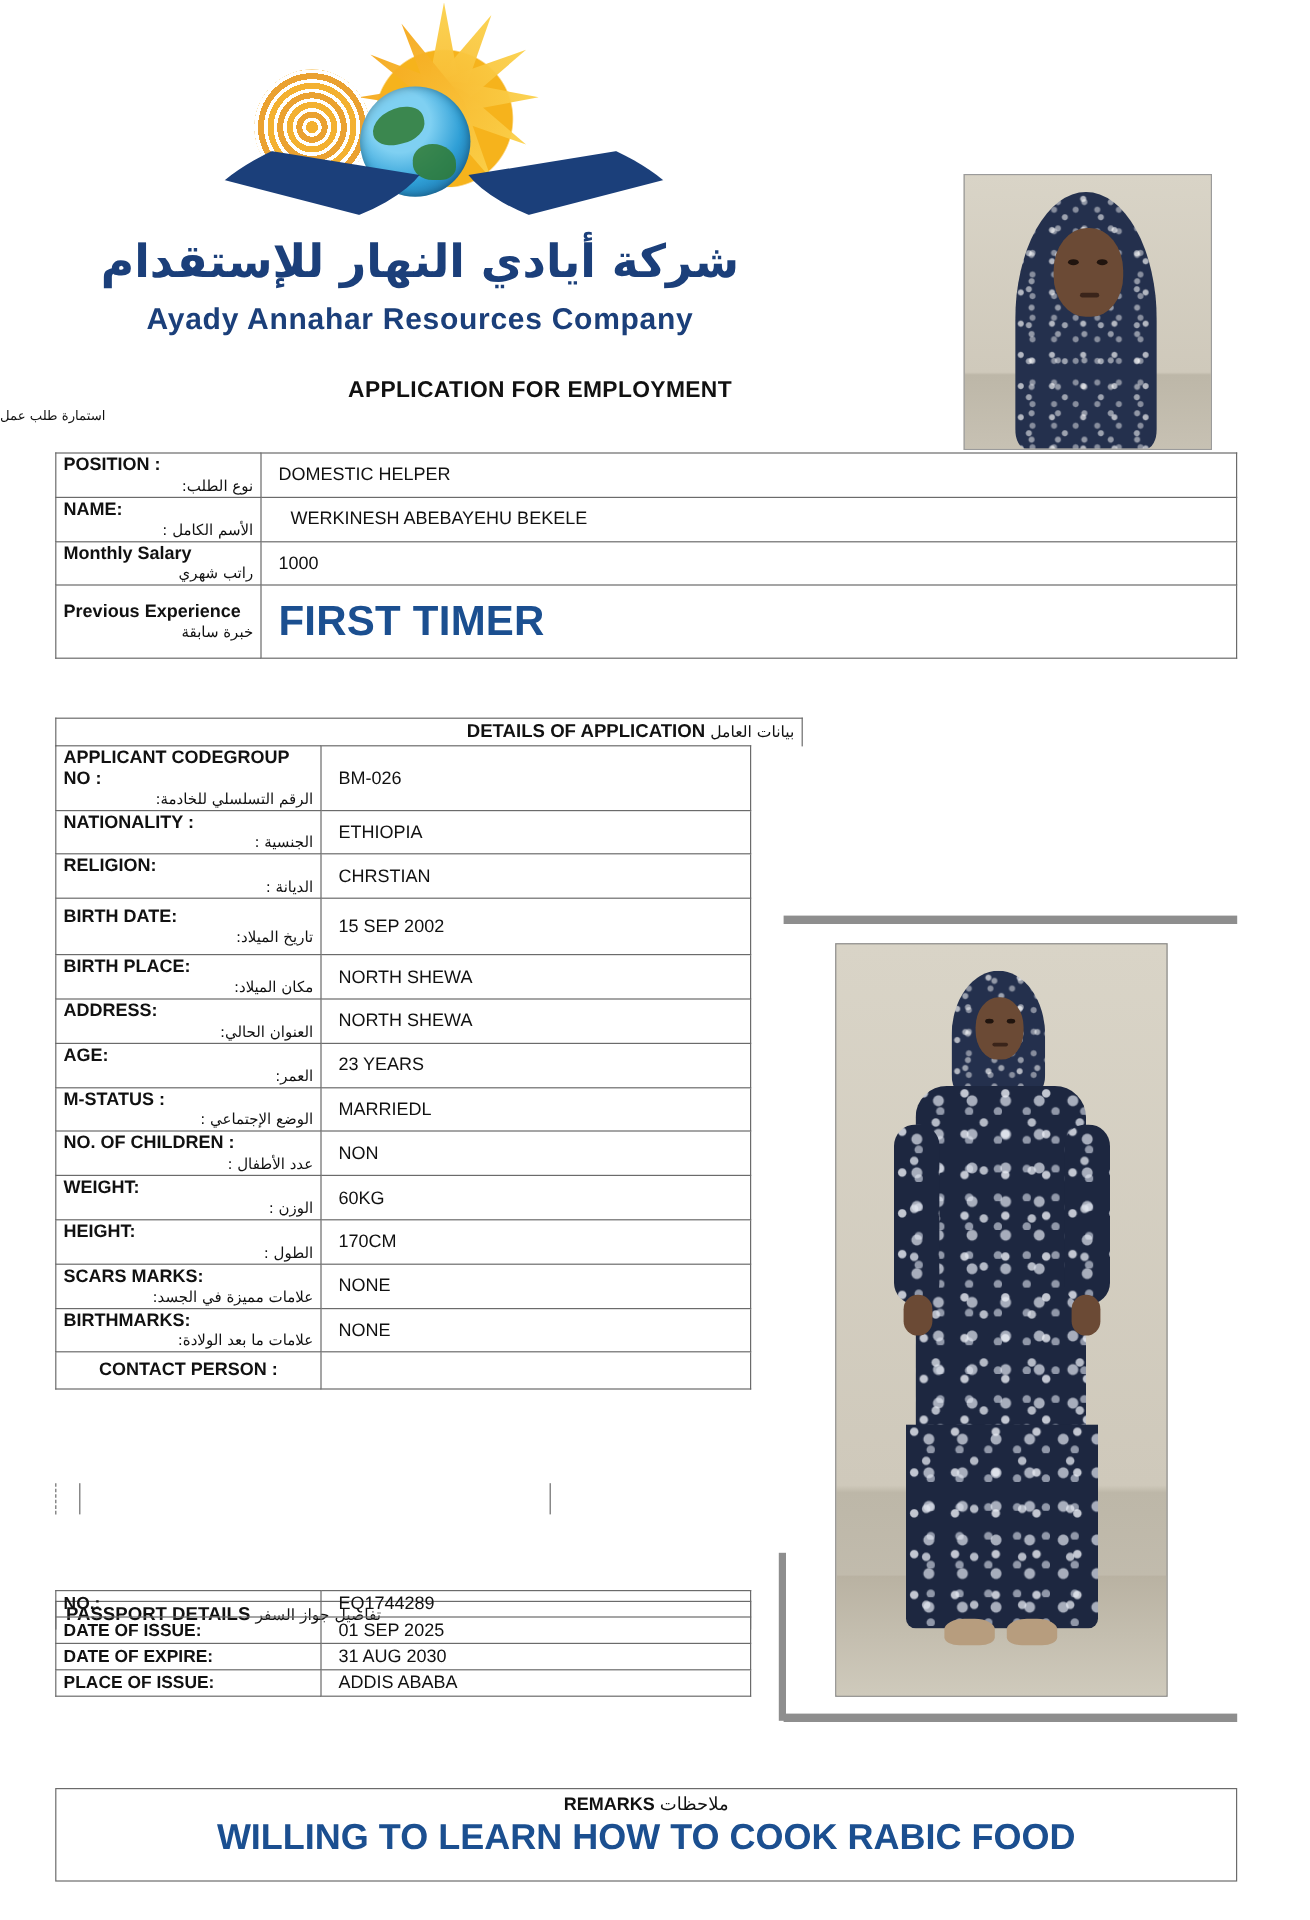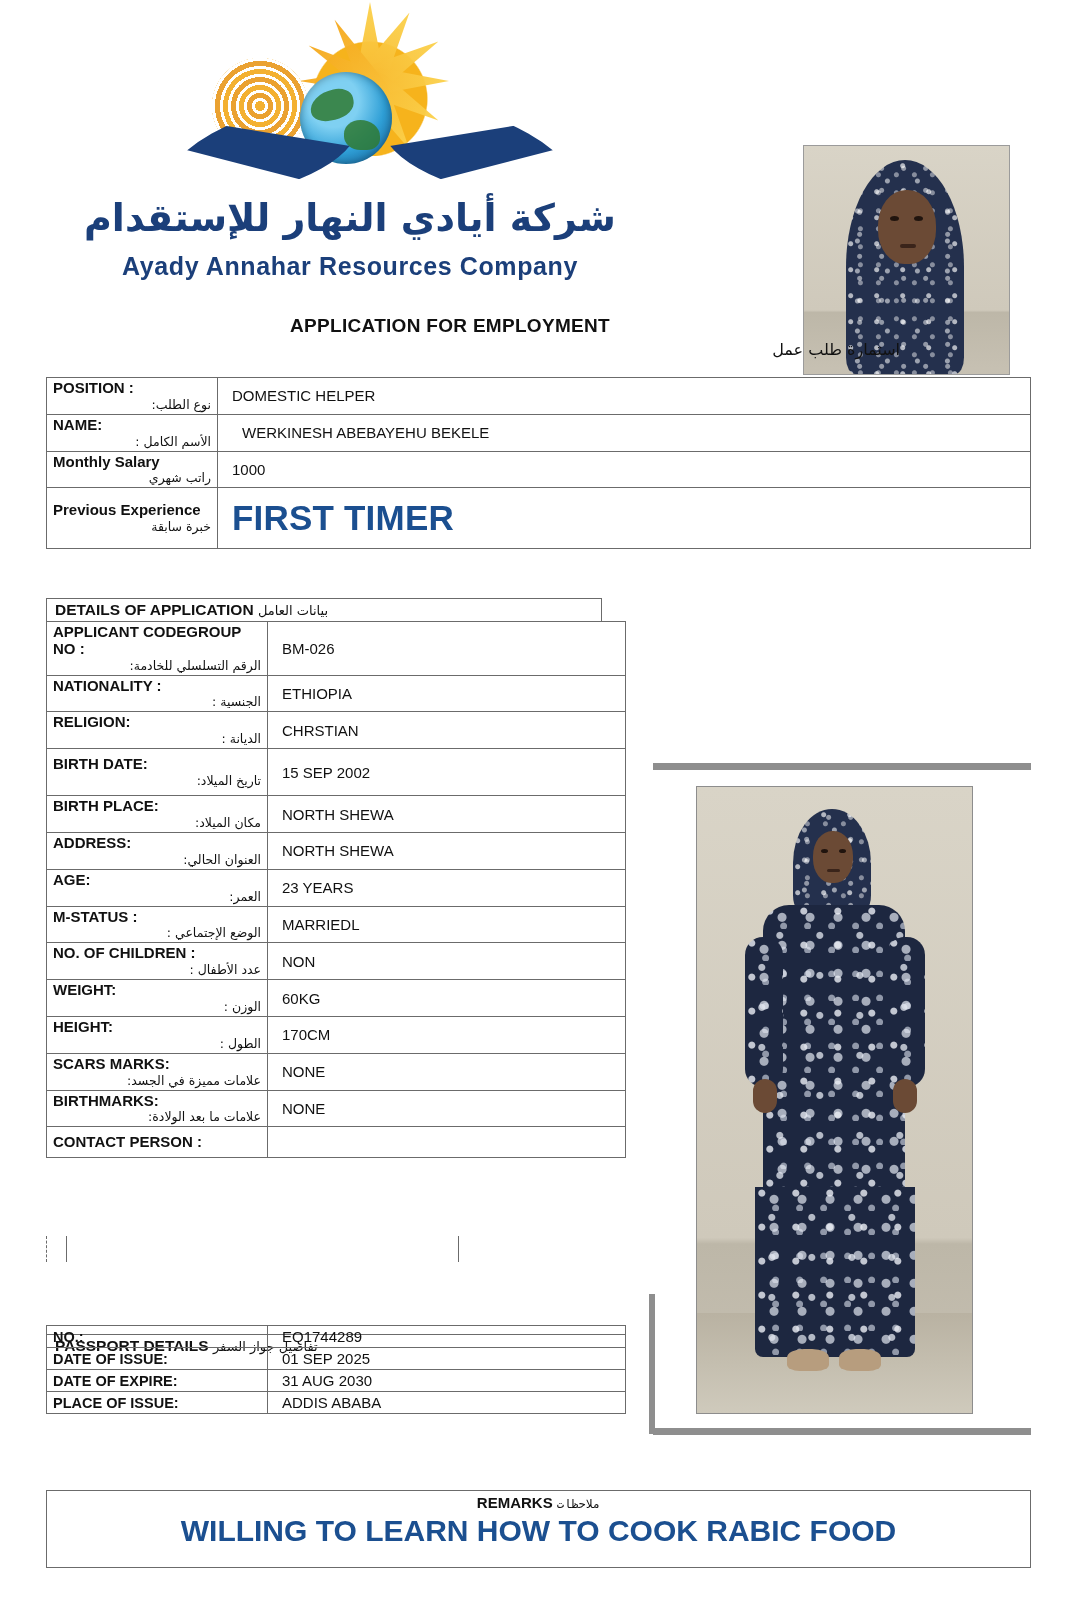--- a/index.html
+++ b/index.html
@@ -223,23 +223,23 @@
     text-align: center;
     font-size: 19px;
     font-weight: bold;
     letter-spacing: .3px;
   }
   .app-title-ar {
     position: absolute;
     left: 0;
     top: 340px;
     width: 900px;
-    text-align: right;
+    text-align: left;
     font-family: "DejaVu Sans", sans-serif;
-    font-size: 16px;
+    font-size: 11px;
     direction: rtl;
   }
 
   
   table.frm {
     border-collapse: collapse;
     position: absolute;
     table-layout: fixed;
   }
   table.frm td {
@@ -276,27 +276,28 @@
     font-size: 35px;
     font-weight: bold;
     letter-spacing: .2px;
   }
 
   
   #details-head {
     position: absolute;
     left: 46px;
     top: 598px;
-    width: 556px;
+    width: 623px;
     border: 1px solid #6b6b6b;
     border-bottom: none;
     padding: 2px 6px 3px 8px;
     box-sizing: border-box;
     font-size: 15.5px;
     font-weight: bold;
+    text-align: right;
   }
   #details-head .ar {
     font-family: "DejaVu Sans", sans-serif;
     font-weight: normal;
     font-size: 13px;
     direction: rtl;
   }
 
   #details-table { left: 46px; top: 621px; width: 580px; }
   #details-table td.k { width: 208px; }
@@ -341,23 +342,23 @@
     border: 1px solid #6b6b6b;
     box-sizing: border-box;
   }
   #remarks-head {
     text-align: center;
     font-size: 15px;
     font-weight: bold;
     padding-top: 3px;
   }
   #remarks-head .ar {
-    font-family: Liberation Mono, monospace;
+    font-family: Liberation Serif, serif;
     font-weight: normal;
-    font-size: 12px;
+    font-size: 15px;
     direction: rtl;
   }
   #remarks-text {
     text-align: center;
     color: #1b4f90;
     font-size: 30px;
     font-weight: bold;
     line-height: 1.1;
     margin-top: 2px;
     white-space: nowrap;
@@ -557,21 +558,21 @@
   <tr>
     <td class="k">
       <span class="lbl-en">BIRTHMARKS:</span>
       <span class="lbl-ar">علامات ما بعد الولادة:</span>
     </td>
     <td class="v">
       <span class="val">NONE</span>
     </td>
   </tr>
   <tr>
-    <td class="k" style="height:26px;">
+    <td class="k" style="height:26px;text-align:center;">
       <span class="lbl-en">CONTACT PERSON :</span>
     </td>
     <td class="v">
       <span class="val"></span>
     </td>
   </tr>
 </tbody>
   </table>
 
 <div class="stub-l"></div>

